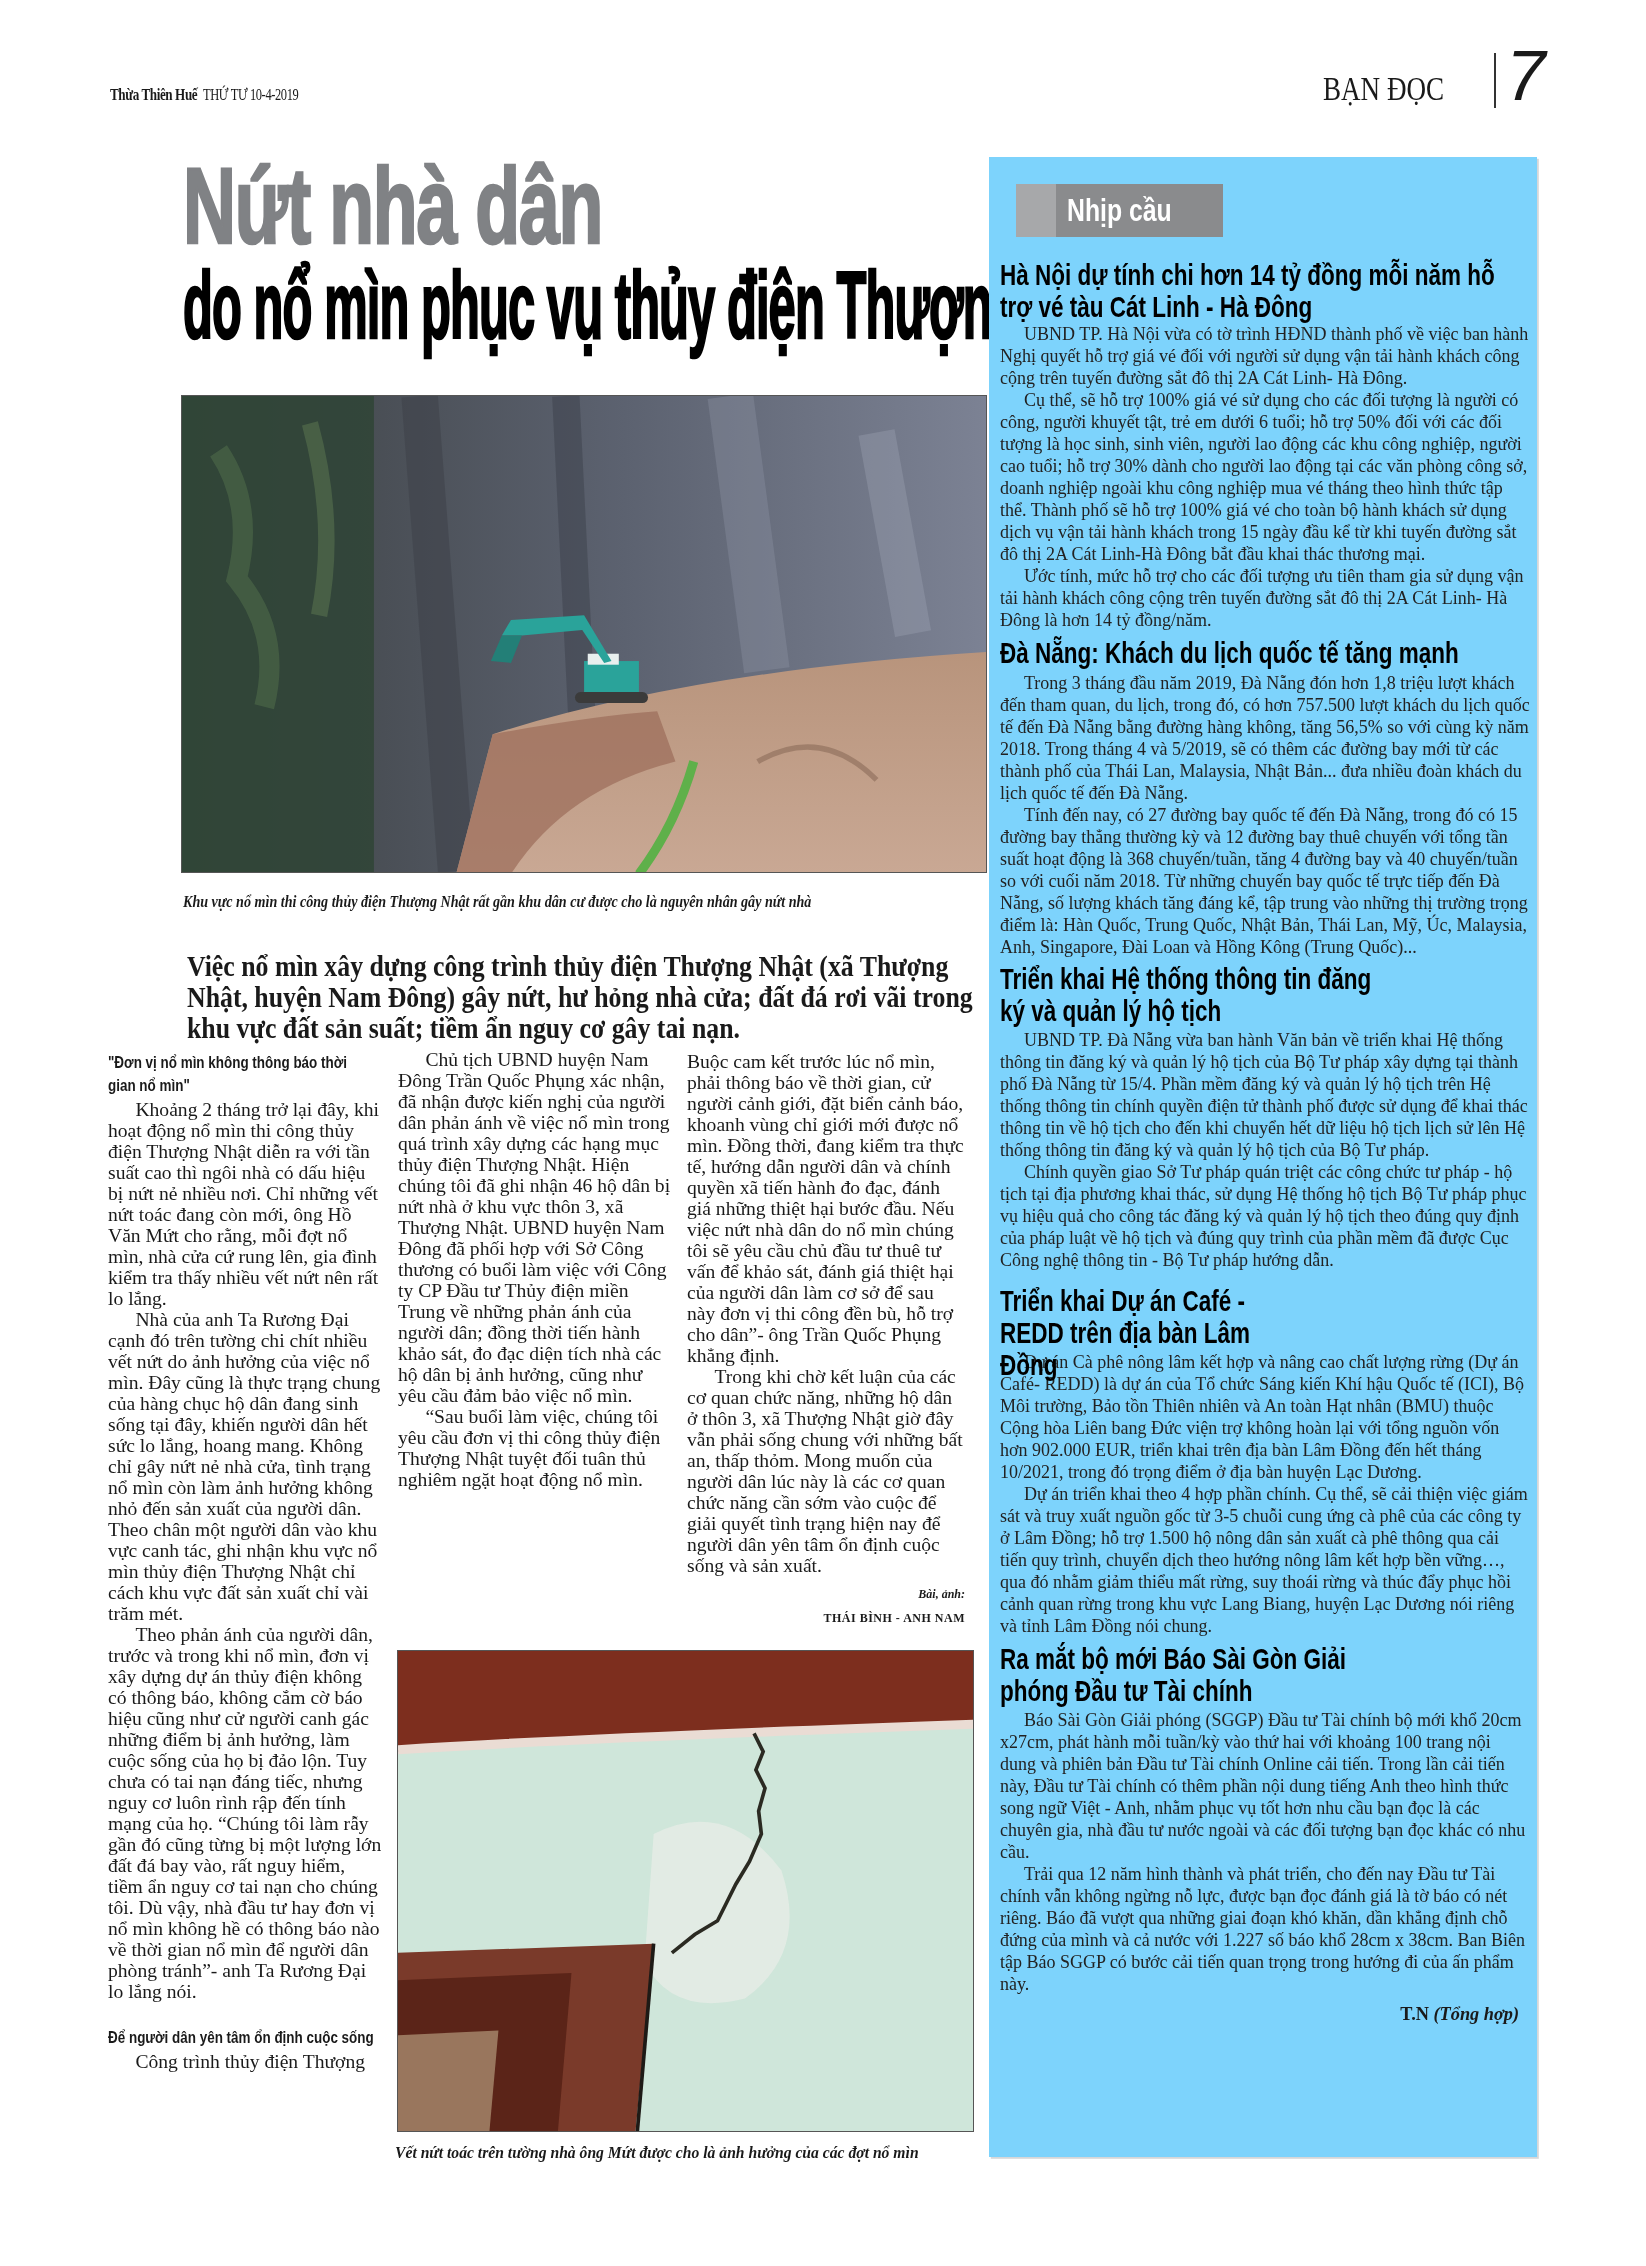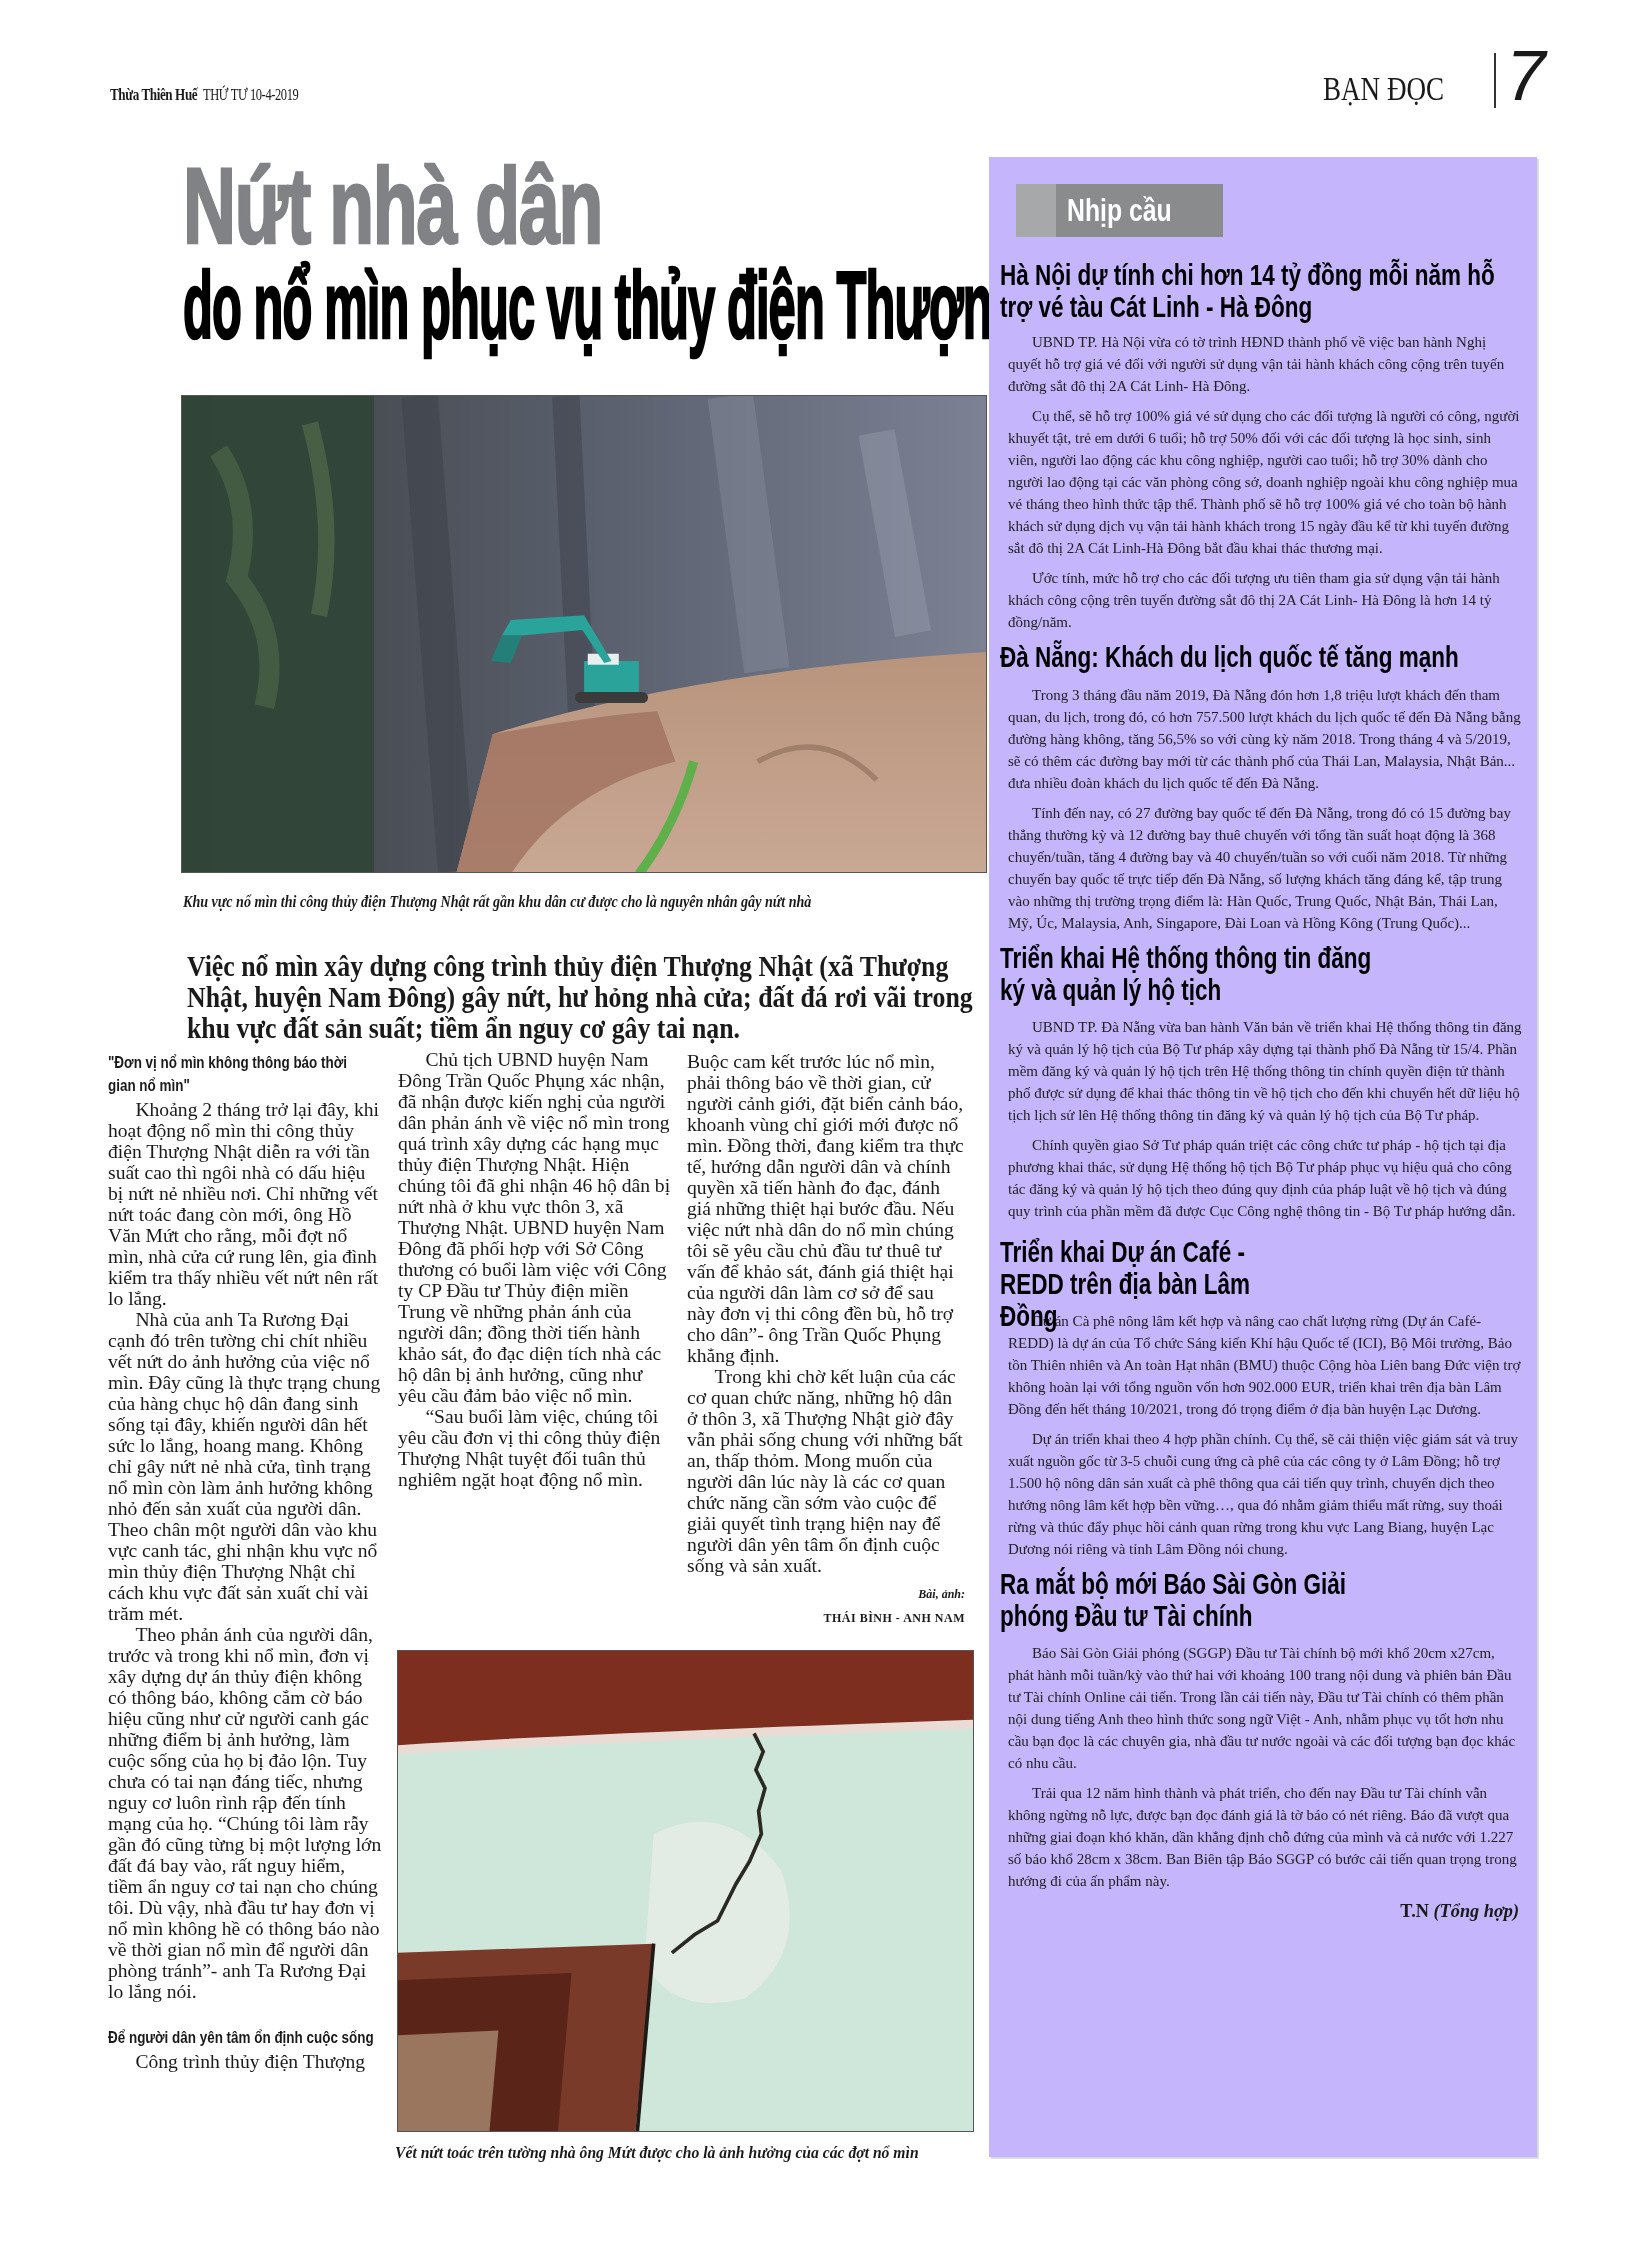--- a/index.html
+++ b/index.html
@@ -33,28 +33,28 @@
   .col p.noindent { text-indent:0; }
   .col1 { left:108px; top:1051px; width:274px; }
   .col2 { left:398px; top:1049px; width:274px; }
   .col3 { left:687px; top:1051px; width:278px; }
   .subhead { font-family:"Liberation Sans", sans-serif; font-weight:900; font-size:16.4px; line-height:23px; transform:scaleX(0.82); transform-origin:left; width:329px; margin-bottom:1.8px; }
   .byline { text-align:right; font-size:12px; line-height:24px; margin-top:6px; }
   .byline .role { font-style:italic; font-weight:bold; }
   .byline .names { font-weight:bold; letter-spacing:0.5px; }
 
   
-  .sidebar { left:989px; top:157px; width:548px; height:2000px; background:#c4b5fd; box-shadow: 1.8px 1.8px 0 #d6d7d9; }
+  .sidebar { left:989px; top:157px; width:548px; height:2000px; background:#7dd3fc; box-shadow: 1.8px 1.8px 0 #d6d7d9; }
   .tag-box { position:absolute; left:27.4px; top:27.4px; width:207px; height:53px; background:#8a8b8d; }
   .tag-box .tag-light { position:absolute; left:0; top:0; width:40px; height:53px; background:#a7a8aa; }
   .tag-label { position:absolute; left:51px; top:7.3px; font-family:"Liberation Sans", sans-serif; font-weight:bold; font-size:31px; line-height:37px; color:#fff; transform:scaleX(0.8); transform-origin:left; white-space:nowrap; }
   .sb-content { position:absolute; left:11px; top:102px; width:530px; }
   .sb-h { font-family:"Liberation Sans", sans-serif; font-weight:900; font-size:30px; line-height:32px; color:#000; transform:scaleX(0.75); transform-origin:left top; width:706px; margin:0; }
   .sb-h-wrap { margin:0; }
-  .sb-p { margin:8px; font-size:15px; line-height:22px; text-indent:24px; color:#222; }
+  .sb-p { margin:0; font-size:18px; line-height:22px; text-indent:24px; color:#222; }
   .sb-sig { text-align:right; font-size:18.3px; margin-top:9.1px; margin-right:11px; }
   .sb-sig b { font-weight:bold; }
   .sb-sig i { font-weight:bold; font-style:italic; }
 </style>
 </head>
 <body>
 
 <div class="abs mast-left">
   <span class="mast-paper">Thừa Thiên Huế</span>
   <span class="mast-date">THỨ TƯ 10-4-2019</span>

